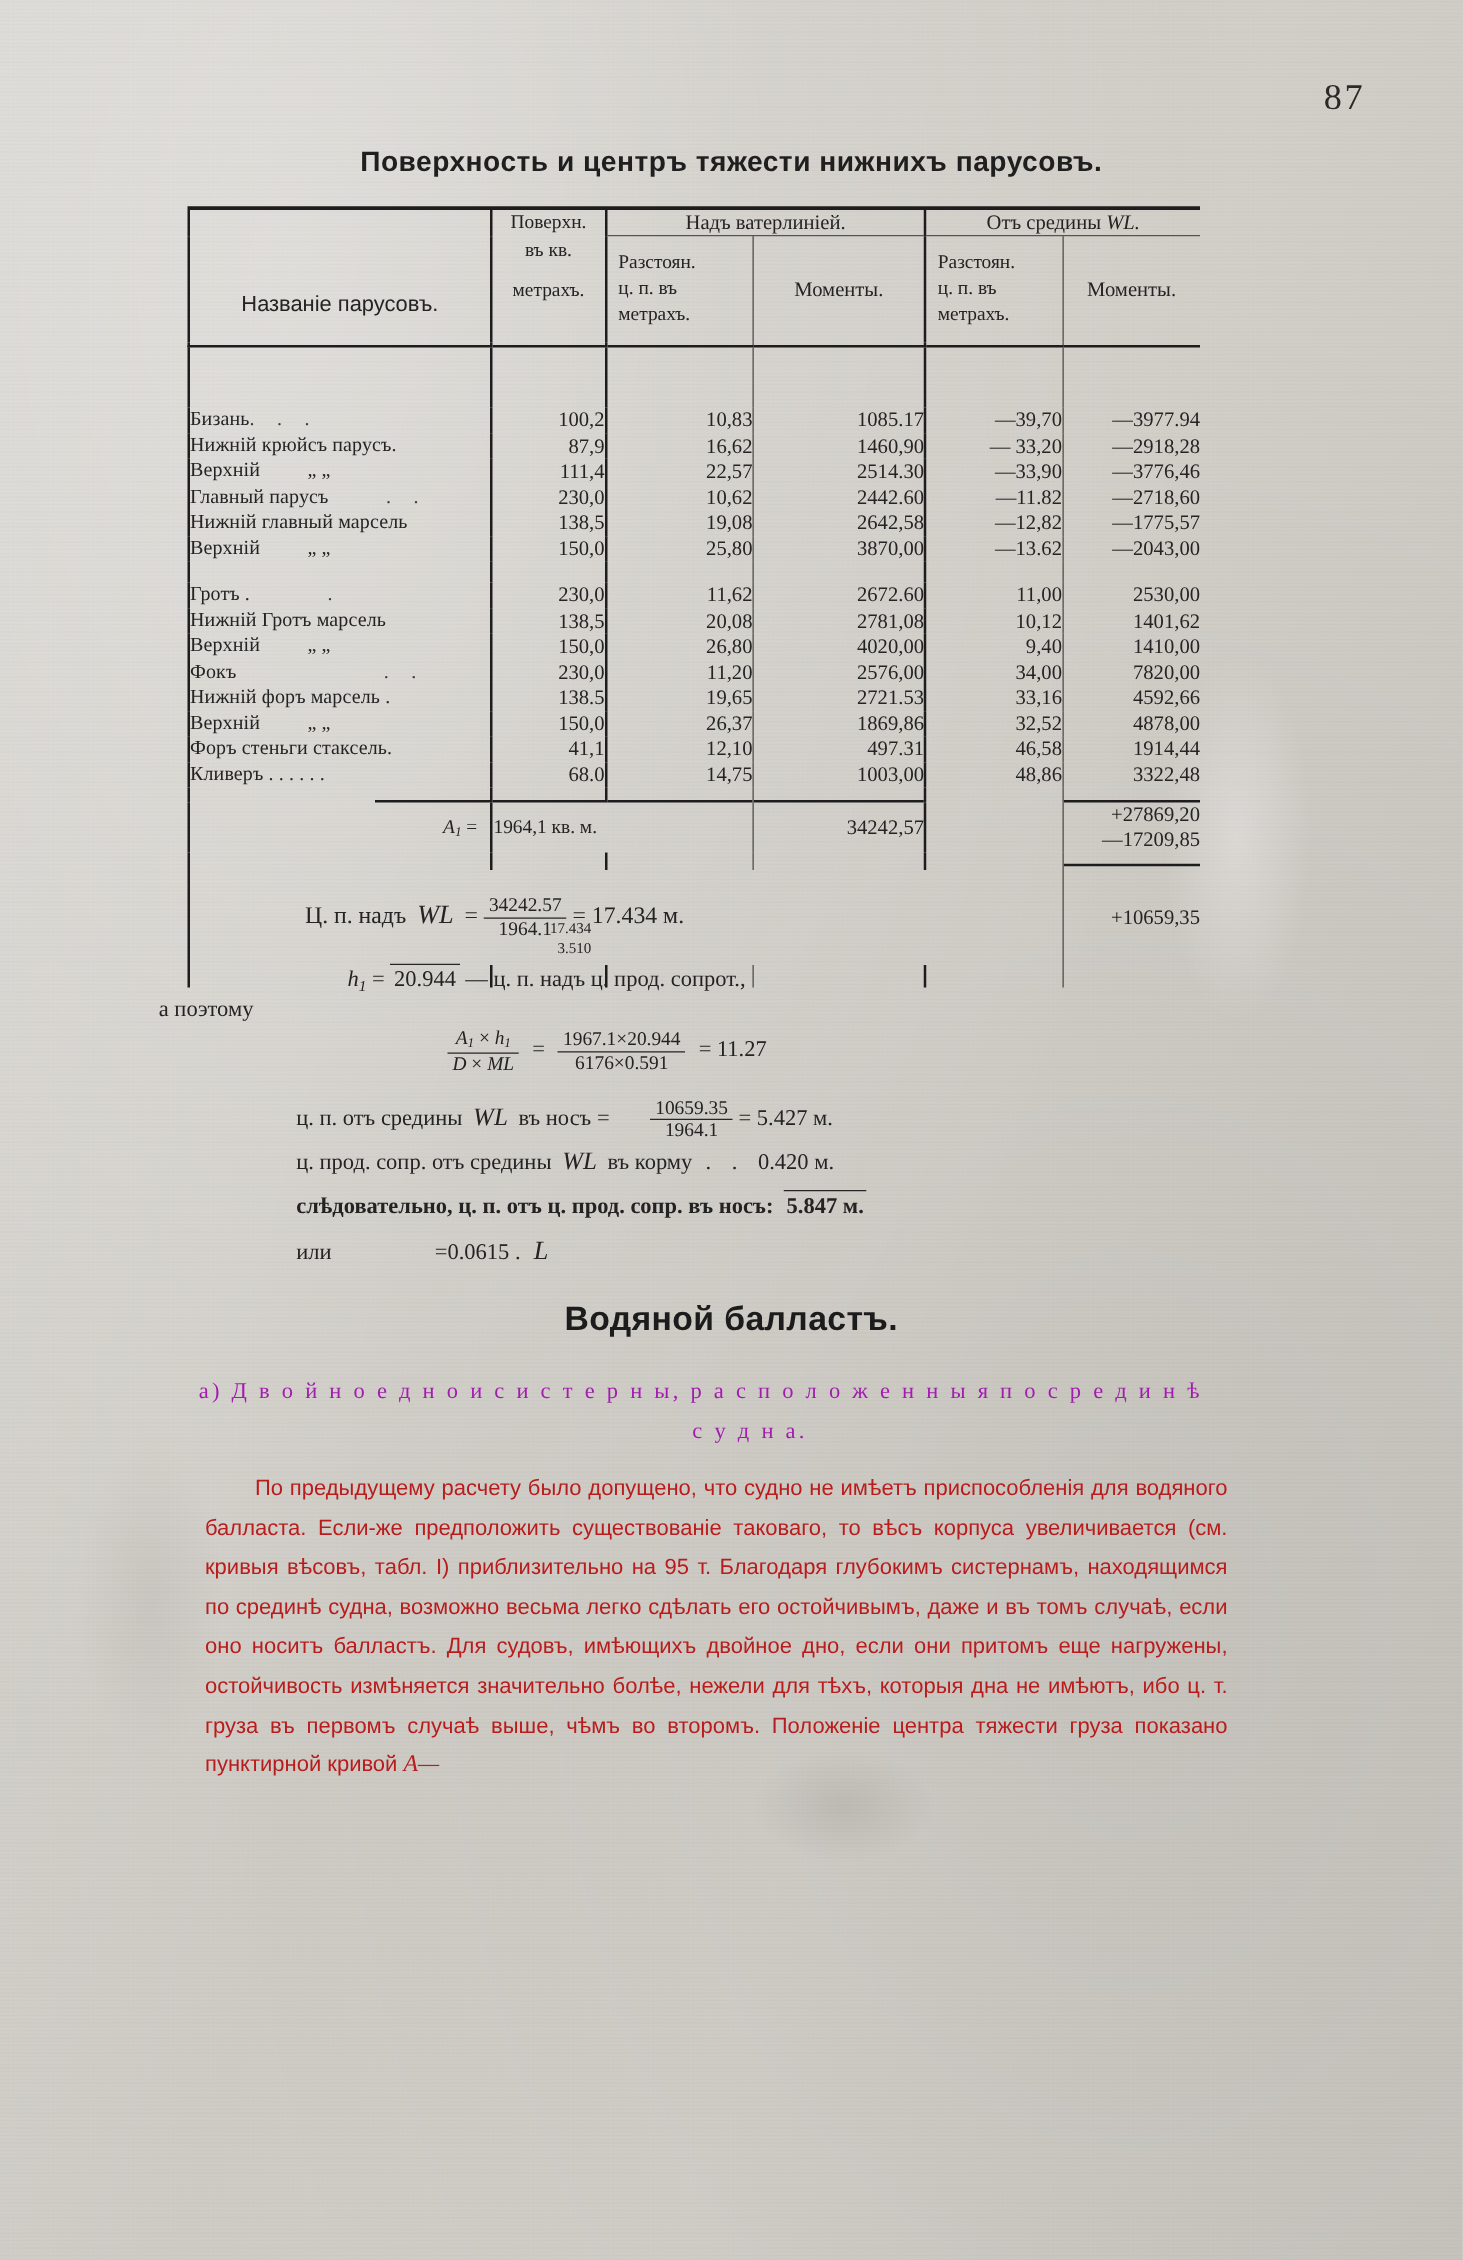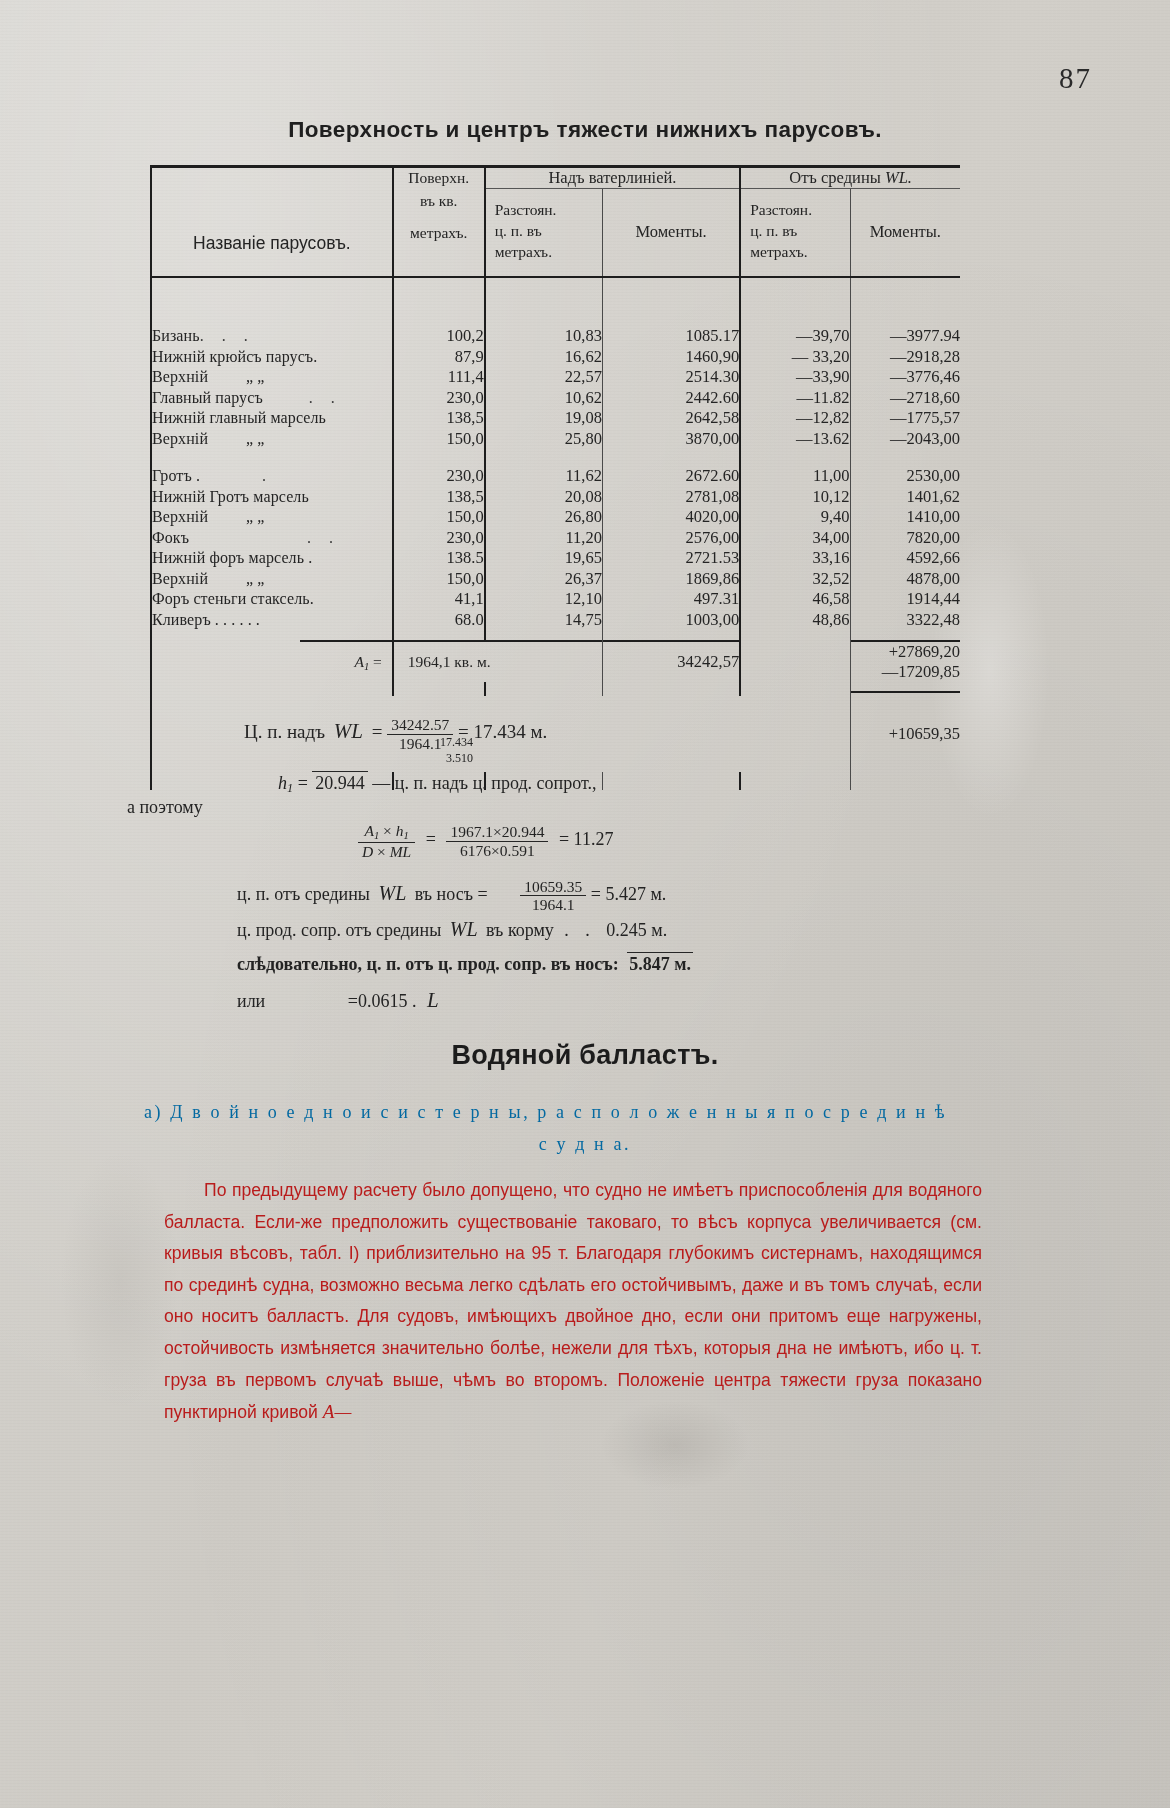--- a/index.html
+++ b/index.html
@@ -76,21 +76,21 @@
 
   .addcol{display:inline-block;text-align:right;line-height:1.30;font-size:12px;}
 
   
   .h2{
     position:absolute;left:0;width:1170px;text-align:center;
     font-family:"Liberation Sans",sans-serif;font-weight:bold;
     font-size:27px;color:#1c1c1c;letter-spacing:.3px;
   }
   .subh{
-    position:absolute;font-size:18px;color:#0369a1;letter-spacing:2.6px;
+    position:absolute;font-size:18px;color:#a21caf;letter-spacing:2.6px;margin-left:15px;
   }
   .para{
     position:absolute;left:148px;width:818px;
     font-family:"Liberation Sans",sans-serif;
     font-size:17.6px;line-height:31.6px;color:#b91c1c;
     text-align:justify;
     margin-left:16px;
   }
   .para p{margin:0;}
   .indent{display:inline-block;width:40px;}
@@ -314,21 +314,21 @@
       <td class="vl-thin">
             <div class="tot-ul" style="margin-top:9px;"></div>
           </td>
     </tr>
 
     <tr class="totline">
       <td class="vl" style="height:34px;text-align:right;padding-right:10px;">
         <span class="ital">A</span><span class="sub ital">1</span>
         <span>=</span>
       </td>
-      <td class="vl" colspan="2" style="text-align:left;padding-left:14px;">1964,1 кв. м.</td>
+      <td class="vl" colspan="2" style="text-align:left;padding-left:1px;">1964,1 кв. м.</td>
       <td class="vl-thin num">34242,57</td>
       <td class="vl"></td>
       <td class="vl-thin num" style="vertical-align:top;">
         <div>+27869,20</div>
         <div>—17209,85</div>
       </td>
     </tr>
 
     <tr>
       <td class="vl" style="height:14px;"></td>
@@ -416,21 +416,21 @@
   </span>
   <span>=</span>
   <span>5.427 м.</span>
 </div>
 
 <div class="fm" style="left:237px;top:918px;font-size:18px;">
   <span>ц. прод. сопр. отъ средины</span>
   <span class="ital" style="font-size:20px;padding:0 4px;">WL</span>
   <span>въ корму</span>
   <span style="letter-spacing:6px;padding-left:6px;">.  .</span>
-  <span style="padding-left:6px;">0.245 м.</span>
+  <span style="padding-left:6px;">0.420 м.</span>
 </div>
 
 <div class="fm" style="left:237px;top:952px;font-size:18px;font-weight:bold;">
   <span>слѣдовательно, ц. п. отъ ц. прод. сопр. въ носъ:</span>
   <span style="border-top:1.5px solid #262626;display:inline-block;padding:1px 2px 0 2px;margin-left:4px;">5.847 м.</span>
 </div>
 
 <div class="fm" style="left:237px;top:988px;font-size:18px;">
   <span>или</span>
   <span style="padding-left:78px;">=0.0615 .</span>

